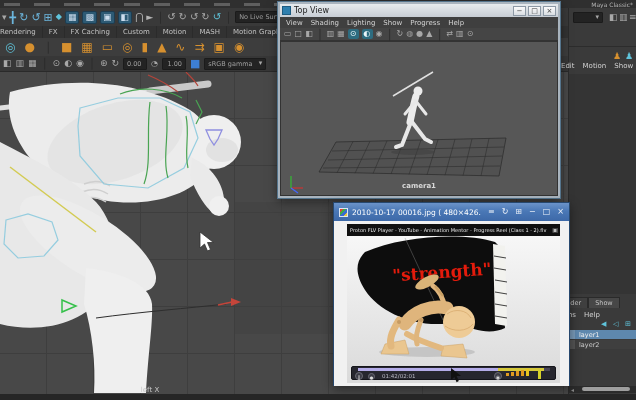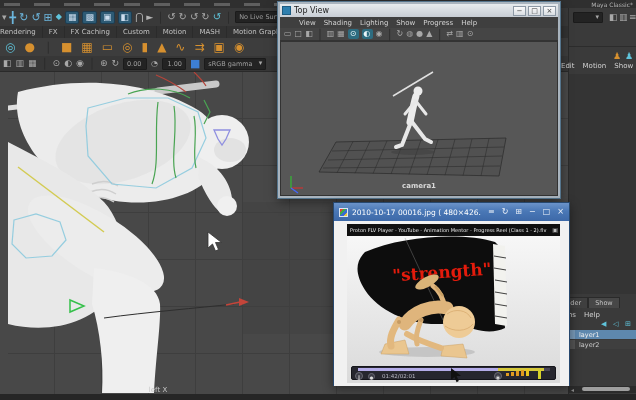--- a/index.html
+++ b/index.html
@@ -15,21 +15,21 @@
   .field{background:#232323;border:1px solid #1b1b1b;color:#9f9f9f;font-size:6.5px;
     padding:1px 3px;border-radius:1px;white-space:nowrap;}
   .flexrow{display:flex;align-items:center;}
   .tab{font-size:7px;color:#c0c0c0;padding:2px 6px;border-right:1px solid #2b2b2b;white-space:nowrap;}
   .menu-item{font-size:7px;color:#d2d2d2;margin-right:8px;white-space:nowrap;}
   .tinylabel{font-size:7px;color:#d8d8d8;}
   
   #main-viewport{background:
      repeating-linear-gradient(to right,transparent 0 46px,#3e3e3e 46px 47px),
      repeating-linear-gradient(to bottom,transparent 0 46px,#3e3e3e 46px 47px),
-     #484848; margin-left: 8px;}
+     #484848;}
   
   #topview-window{border:2px solid #a9b4be;outline:1px solid #54748c;
     box-shadow:0 3px 10px rgba(0,0,0,.5);background:#434343;}
   #topview-titlebar{background:linear-gradient(#e7ebee,#c7cdd4);height:13px;}
   .winbtn{width:13px;height:10px;background:linear-gradient(#fbfbfb,#d9dde2);
     border:1px solid #8d99a5;font-size:7px;line-height:8px;text-align:center;color:#333;margin-left:2px;}
   
   #video-window{border:1px solid #27486e;box-shadow:0 3px 10px rgba(0,0,0,.45);background:#f1f1f1;}
   #video-titlebar{background:linear-gradient(#6b93c9,#4a78b6 45%,#3d69a8);height:18px;color:#fff;}
   .vwbtn{color:#eef3fa;font-size:8px;line-height:1;margin-left:7px;}
@@ -216,21 +216,21 @@
   </div>
 
   <div class="a" id="topview-window" style="left:237px;top:2px;width:282px;height:196px;margin-left:41px;">
     <div id="topview-titlebar" class="flexrow" style="padding:0 2px;">
       <span style="display:inline-block;width:9px;height:9px;background:#2e7fae;border:1px solid #1d5c82;margin-right:3px;"></span>
       <span style="font-size:8px;color:#1d1d1d;flex:1;">Top View</span>
       <span class="winbtn">−</span>
       <span class="winbtn">□</span>
       <span class="winbtn">×</span>
     </div>
-    <div class="flexrow" style="height:11px;background:#3f3f3f;padding-left:19px;align-items:center;">
+    <div class="flexrow" style="height:11px;background:#3f3f3f;padding-left:6px;align-items:center;">
       <span class="menu-item">View</span>
       <span class="menu-item">Shading</span>
       <span class="menu-item">Lighting</span>
       <span class="menu-item">Show</span>
       <span class="menu-item">Progress</span>
       <span class="menu-item">Help</span>
     </div>
     <div class="flexrow" style="height:13px;background:#454545;padding-left:4px;gap:3px;border-bottom:1px solid #333;">
       <span class="icon" style="font-size:8px;">▭</span>
       <span class="icon" style="font-size:8px;">□</span>

